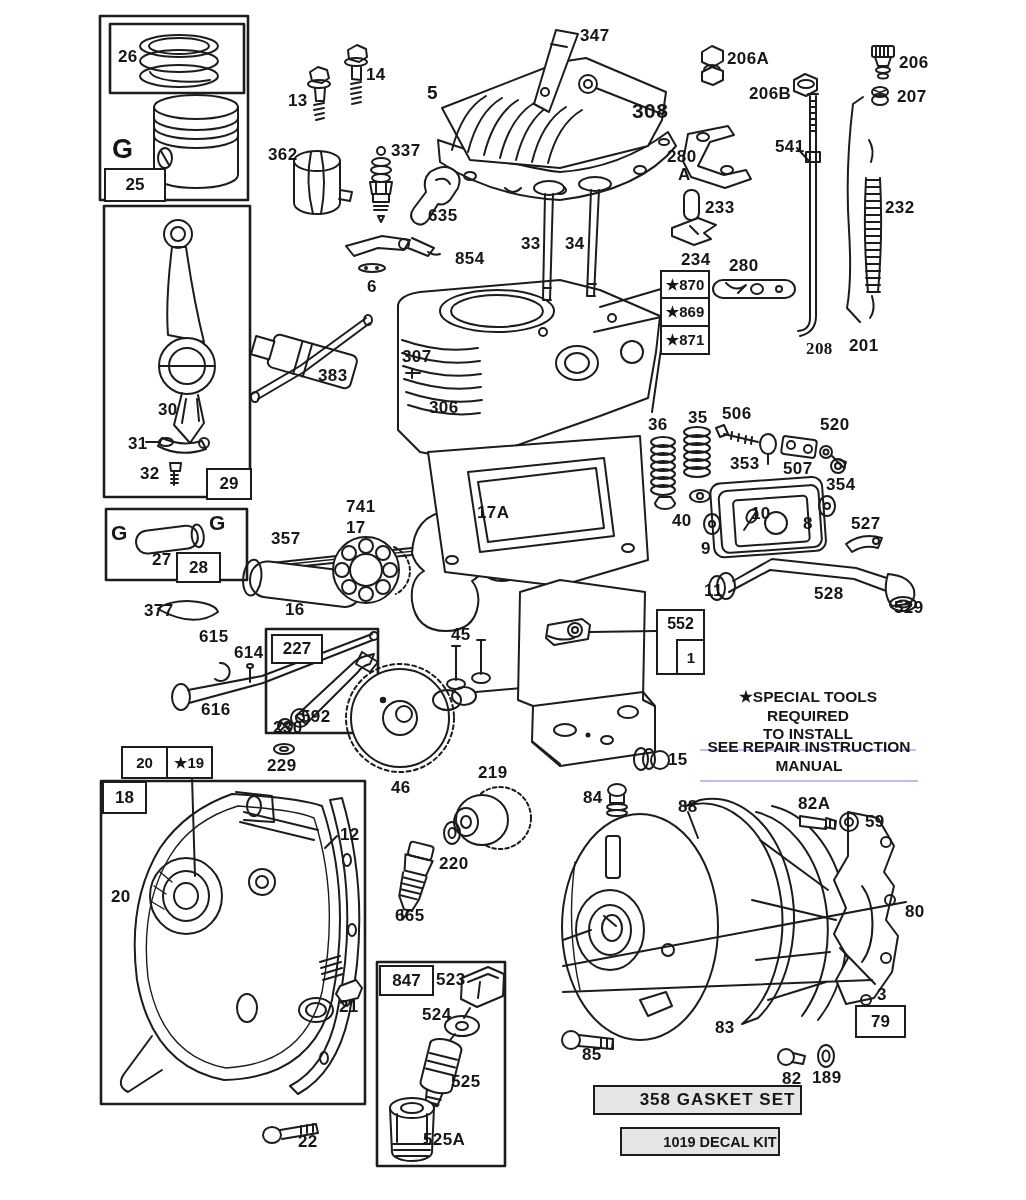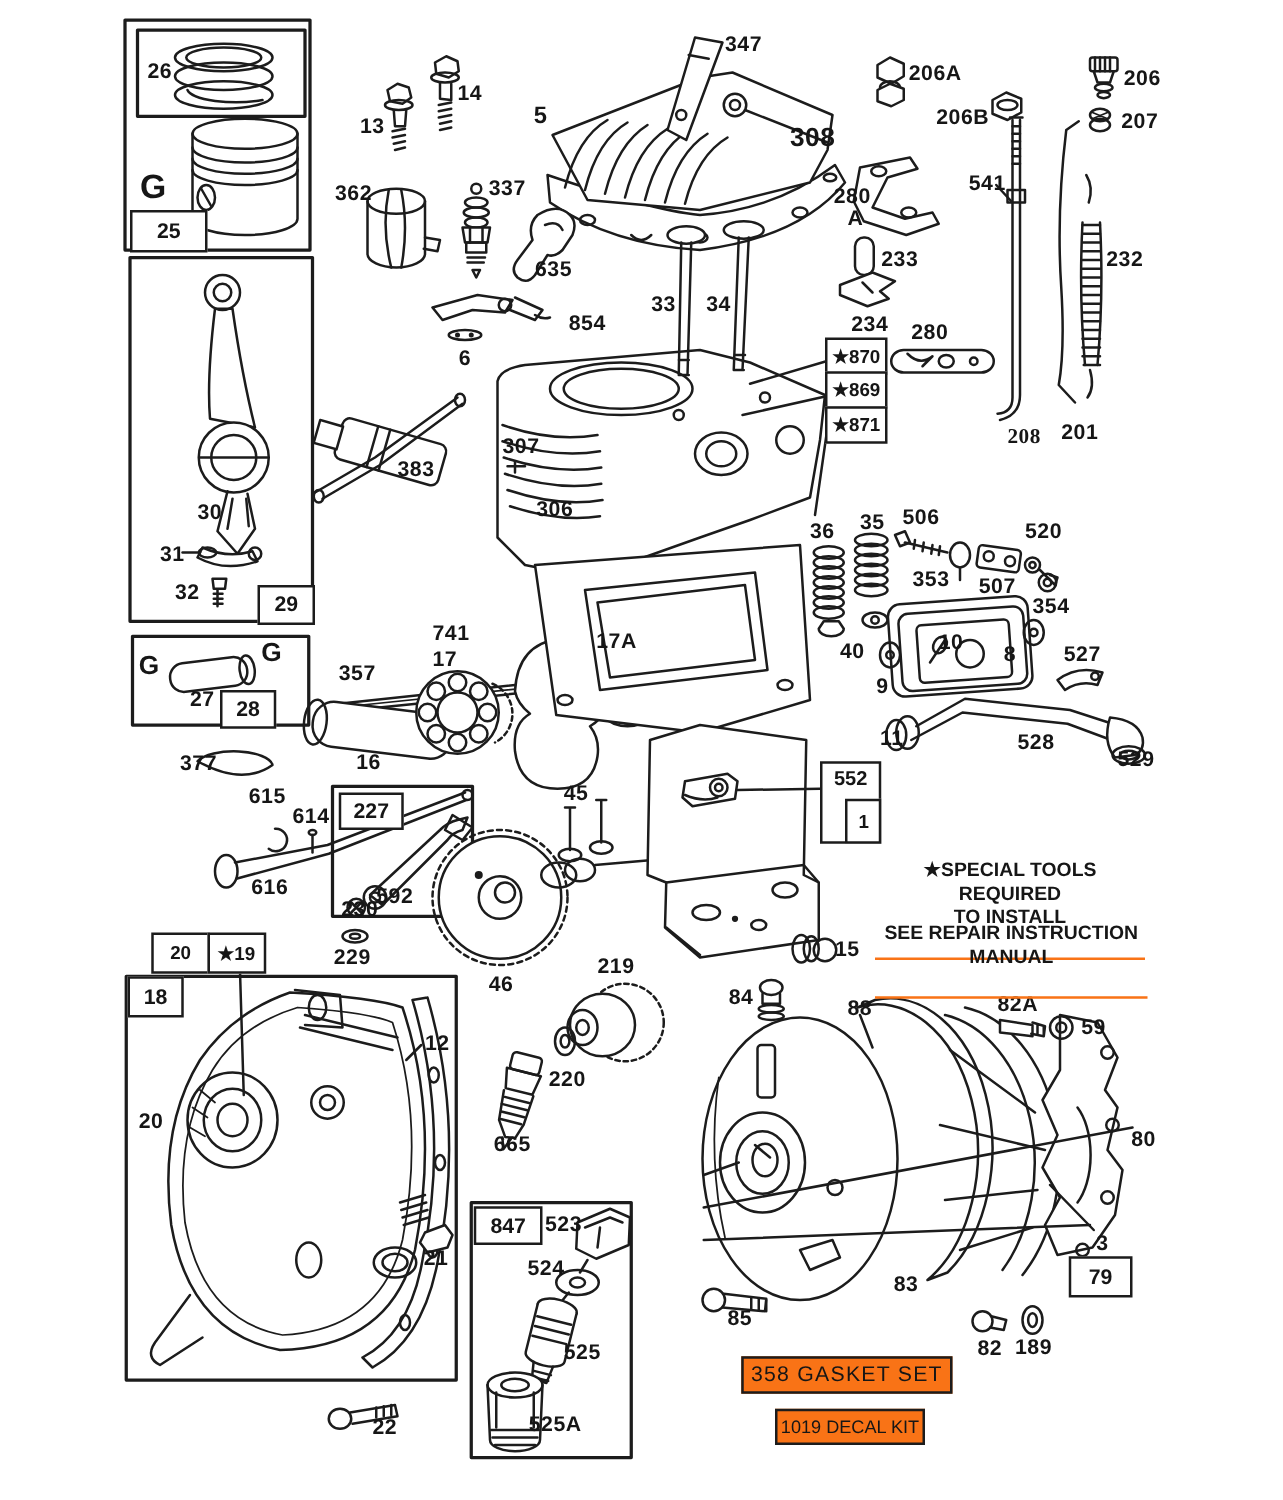--- a/index.html
+++ b/index.html
@@ -22,23 +22,23 @@
   .key552{position:absolute;left:656px;top:609px;width:45px;height:62px;border:2.4px solid #1c1c1c;
           background:#fff;font-weight:700;font-size:16px;}
   .key552 .main{text-align:center;margin-top:4px;}
   .key552 .sub{position:absolute;right:-2.4px;bottom:-2.4px;width:25px;height:32px;
           border:2.4px solid #1c1c1c;background:#fff;display:flex;align-items:center;
           justify-content:center;font-size:15px;}
   .stack870{position:absolute;left:660px;top:272px;}
   .stack870 .cell{width:46px;height:26px;border:2.4px solid #1c1c1c;background:#fff;display:flex;
           align-items:center;justify-content:center;font-weight:700;font-size:15px;margin-top:-2.4px;}
   .note{position:absolute;font-weight:700;text-align:center;font-size:15.5px;line-height:1.2;}
-  .note .ul{border-bottom:2px solid #f97316;padding-bottom:22px;}
-  .kitbox{position:absolute;border:2.6px solid #1c1c1c;background:#f97316;display:flex;align-items:center;
-          justify-content:center;font-weight:400;}
+  .note .ul{border-bottom:2px solid #c4b5fd;padding-bottom:5px;}
+  .kitbox{position:absolute;border:2.6px solid #1c1c1c;background:#e5e5e5;display:flex;align-items:center;
+          justify-content:center;font-weight:700;padding-left:40px;}
 </style>
 </head>
 <body>
 
 <div class="canvas">
 
   <svg class="art" width="1026" height="1200" viewBox="0 0 1026 1200">
 
     <g>
       <rect class="fr" x="100" y="16" width="148" height="184"></rect>

